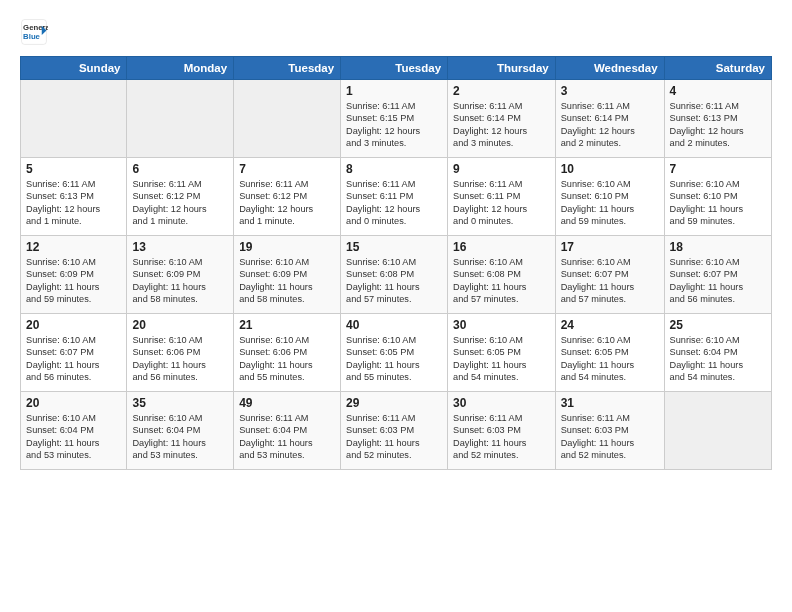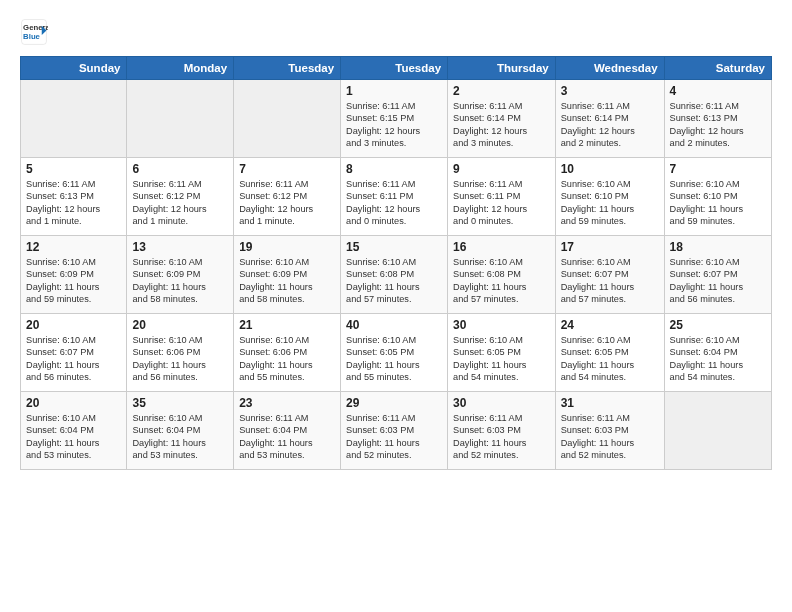--- a/index.html
+++ b/index.html
@@ -325,21 +325,21 @@
 and 53 minutes.</div>
           </td>
           <td>
             <span class="day-num">35</span>
             <div class="day-info" style="white-space: pre-line;">Sunrise: 6:10 AM
 Sunset: 6:04 PM
 Daylight: 11 hours
 and 53 minutes.</div>
           </td>
           <td>
-            <span class="day-num">23</span>
+            <span class="day-num">49</span>
             <div class="day-info" style="white-space: pre-line;">Sunrise: 6:11 AM
 Sunset: 6:04 PM
 Daylight: 11 hours
 and 53 minutes.</div>
           </td>
           <td>
             <span class="day-num">29</span>
             <div class="day-info" style="white-space: pre-line;">Sunrise: 6:11 AM
 Sunset: 6:03 PM
 Daylight: 11 hours

